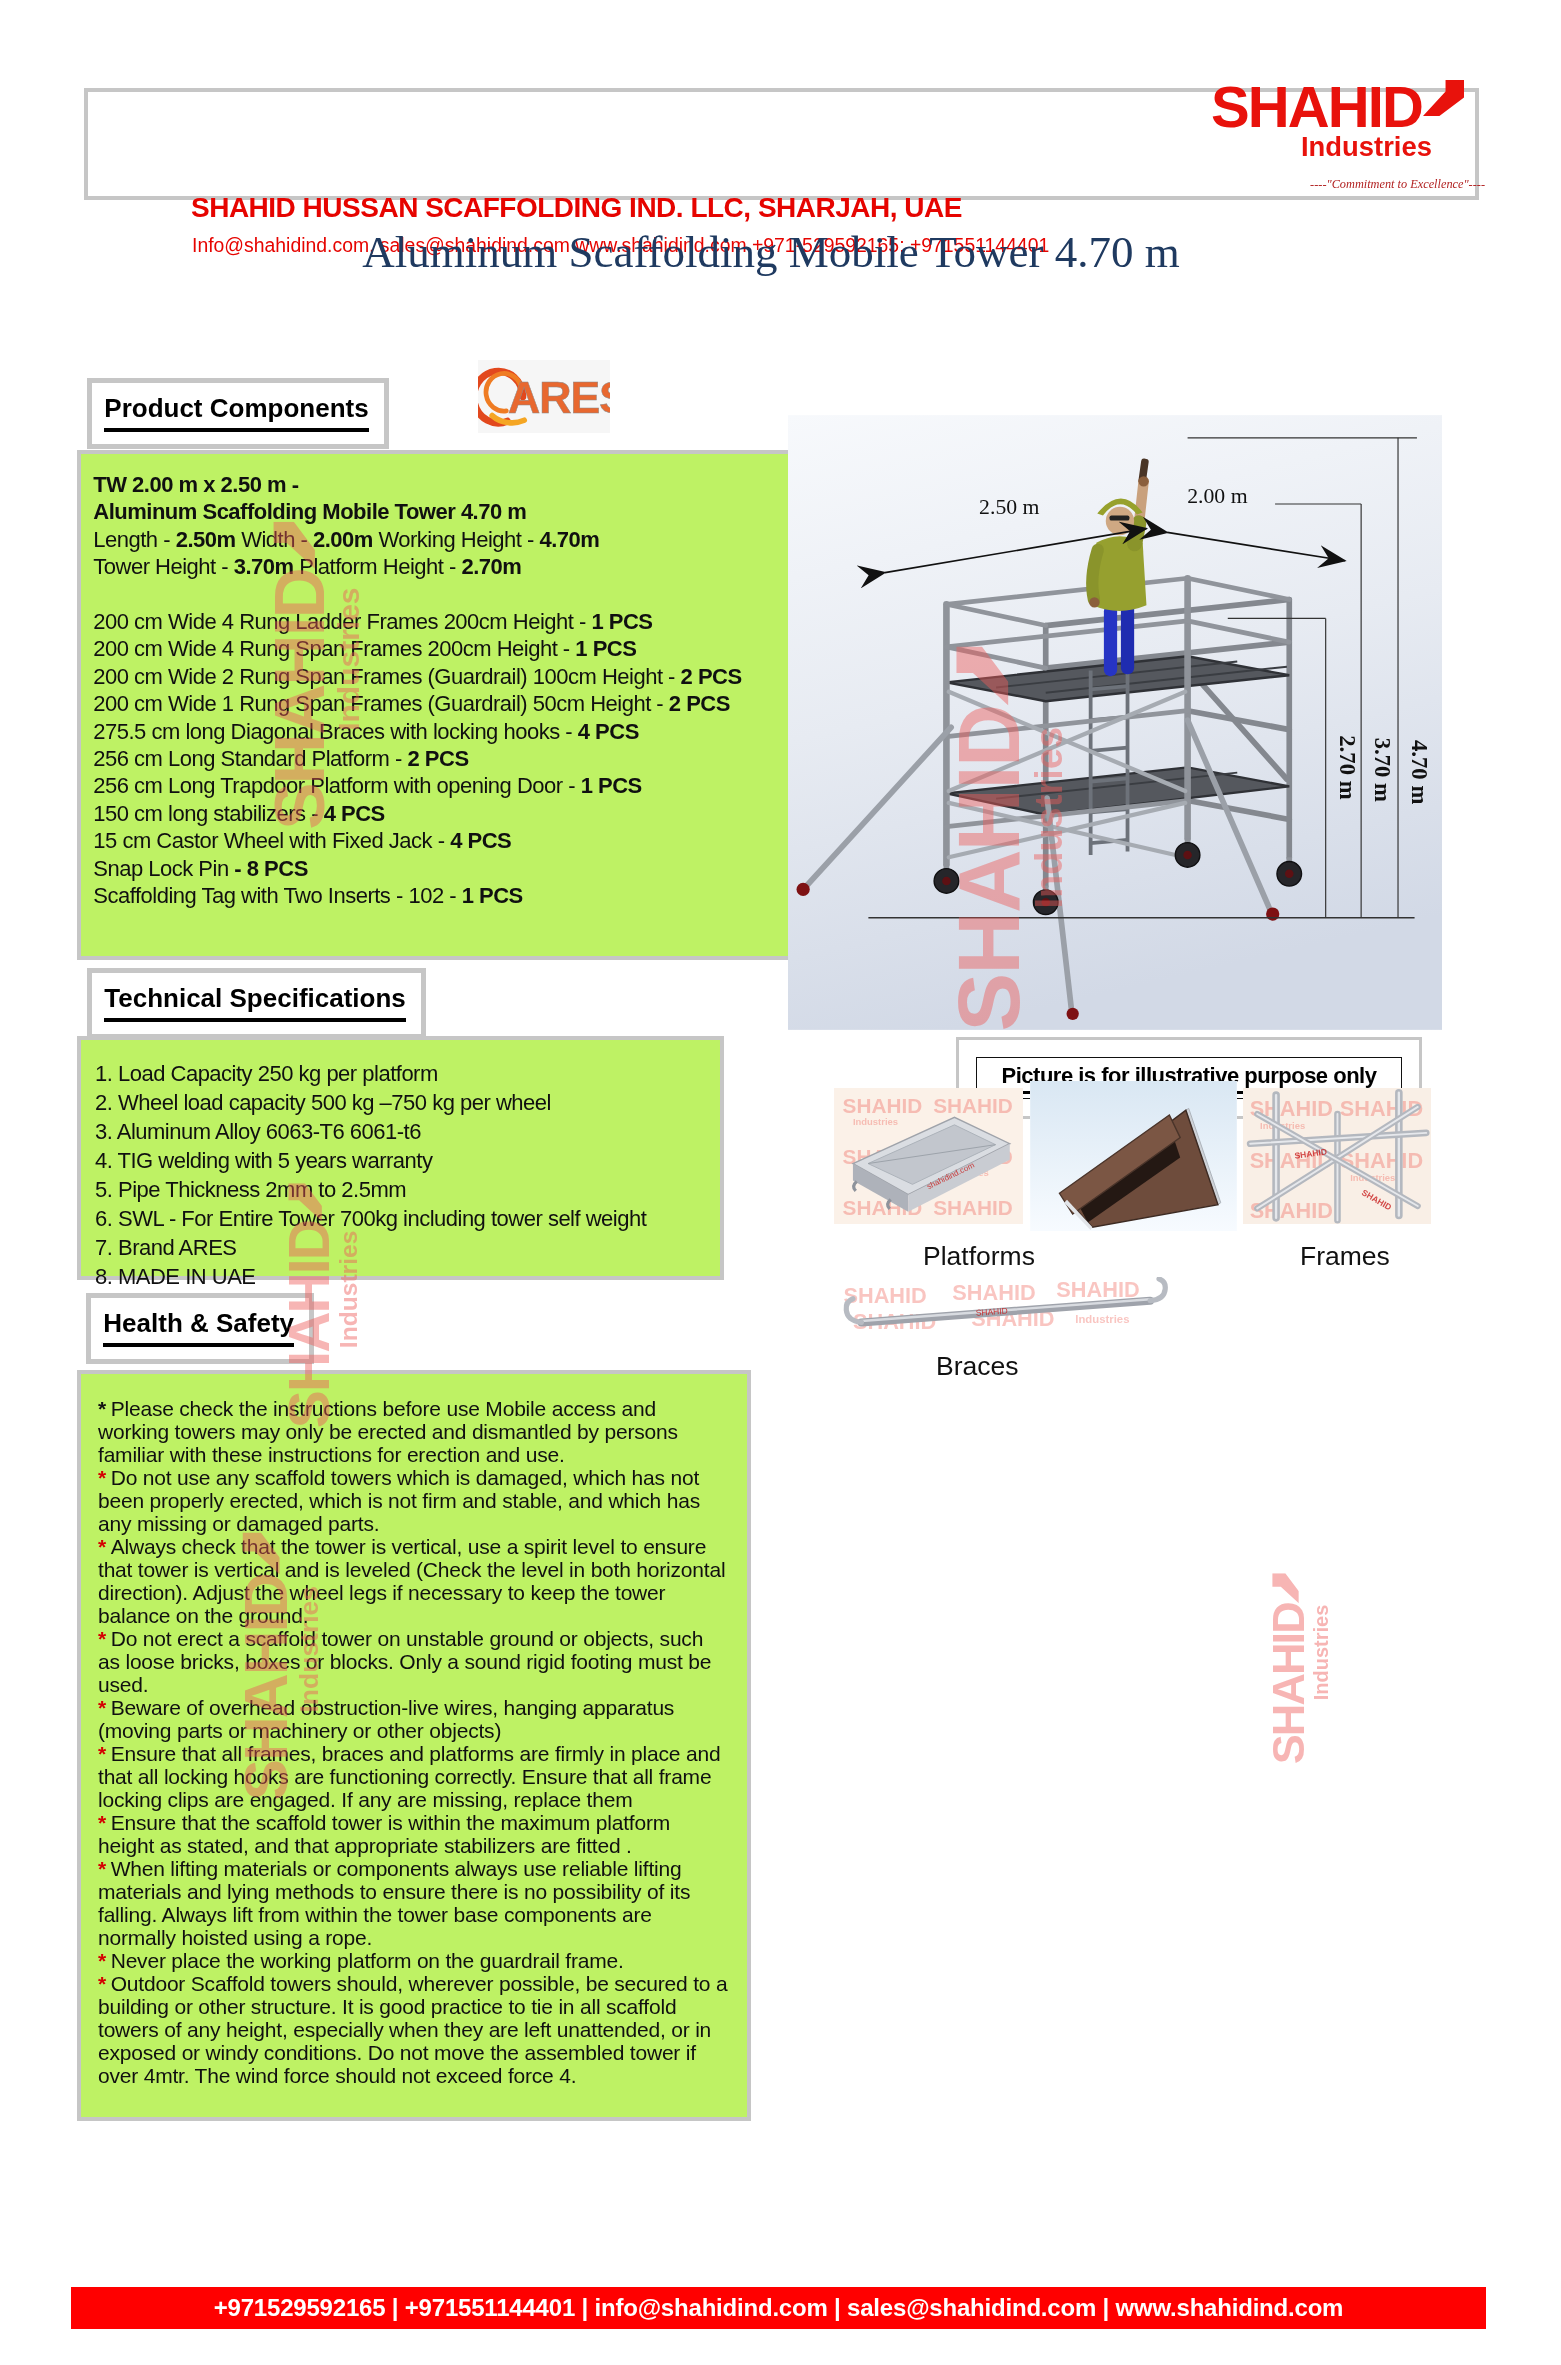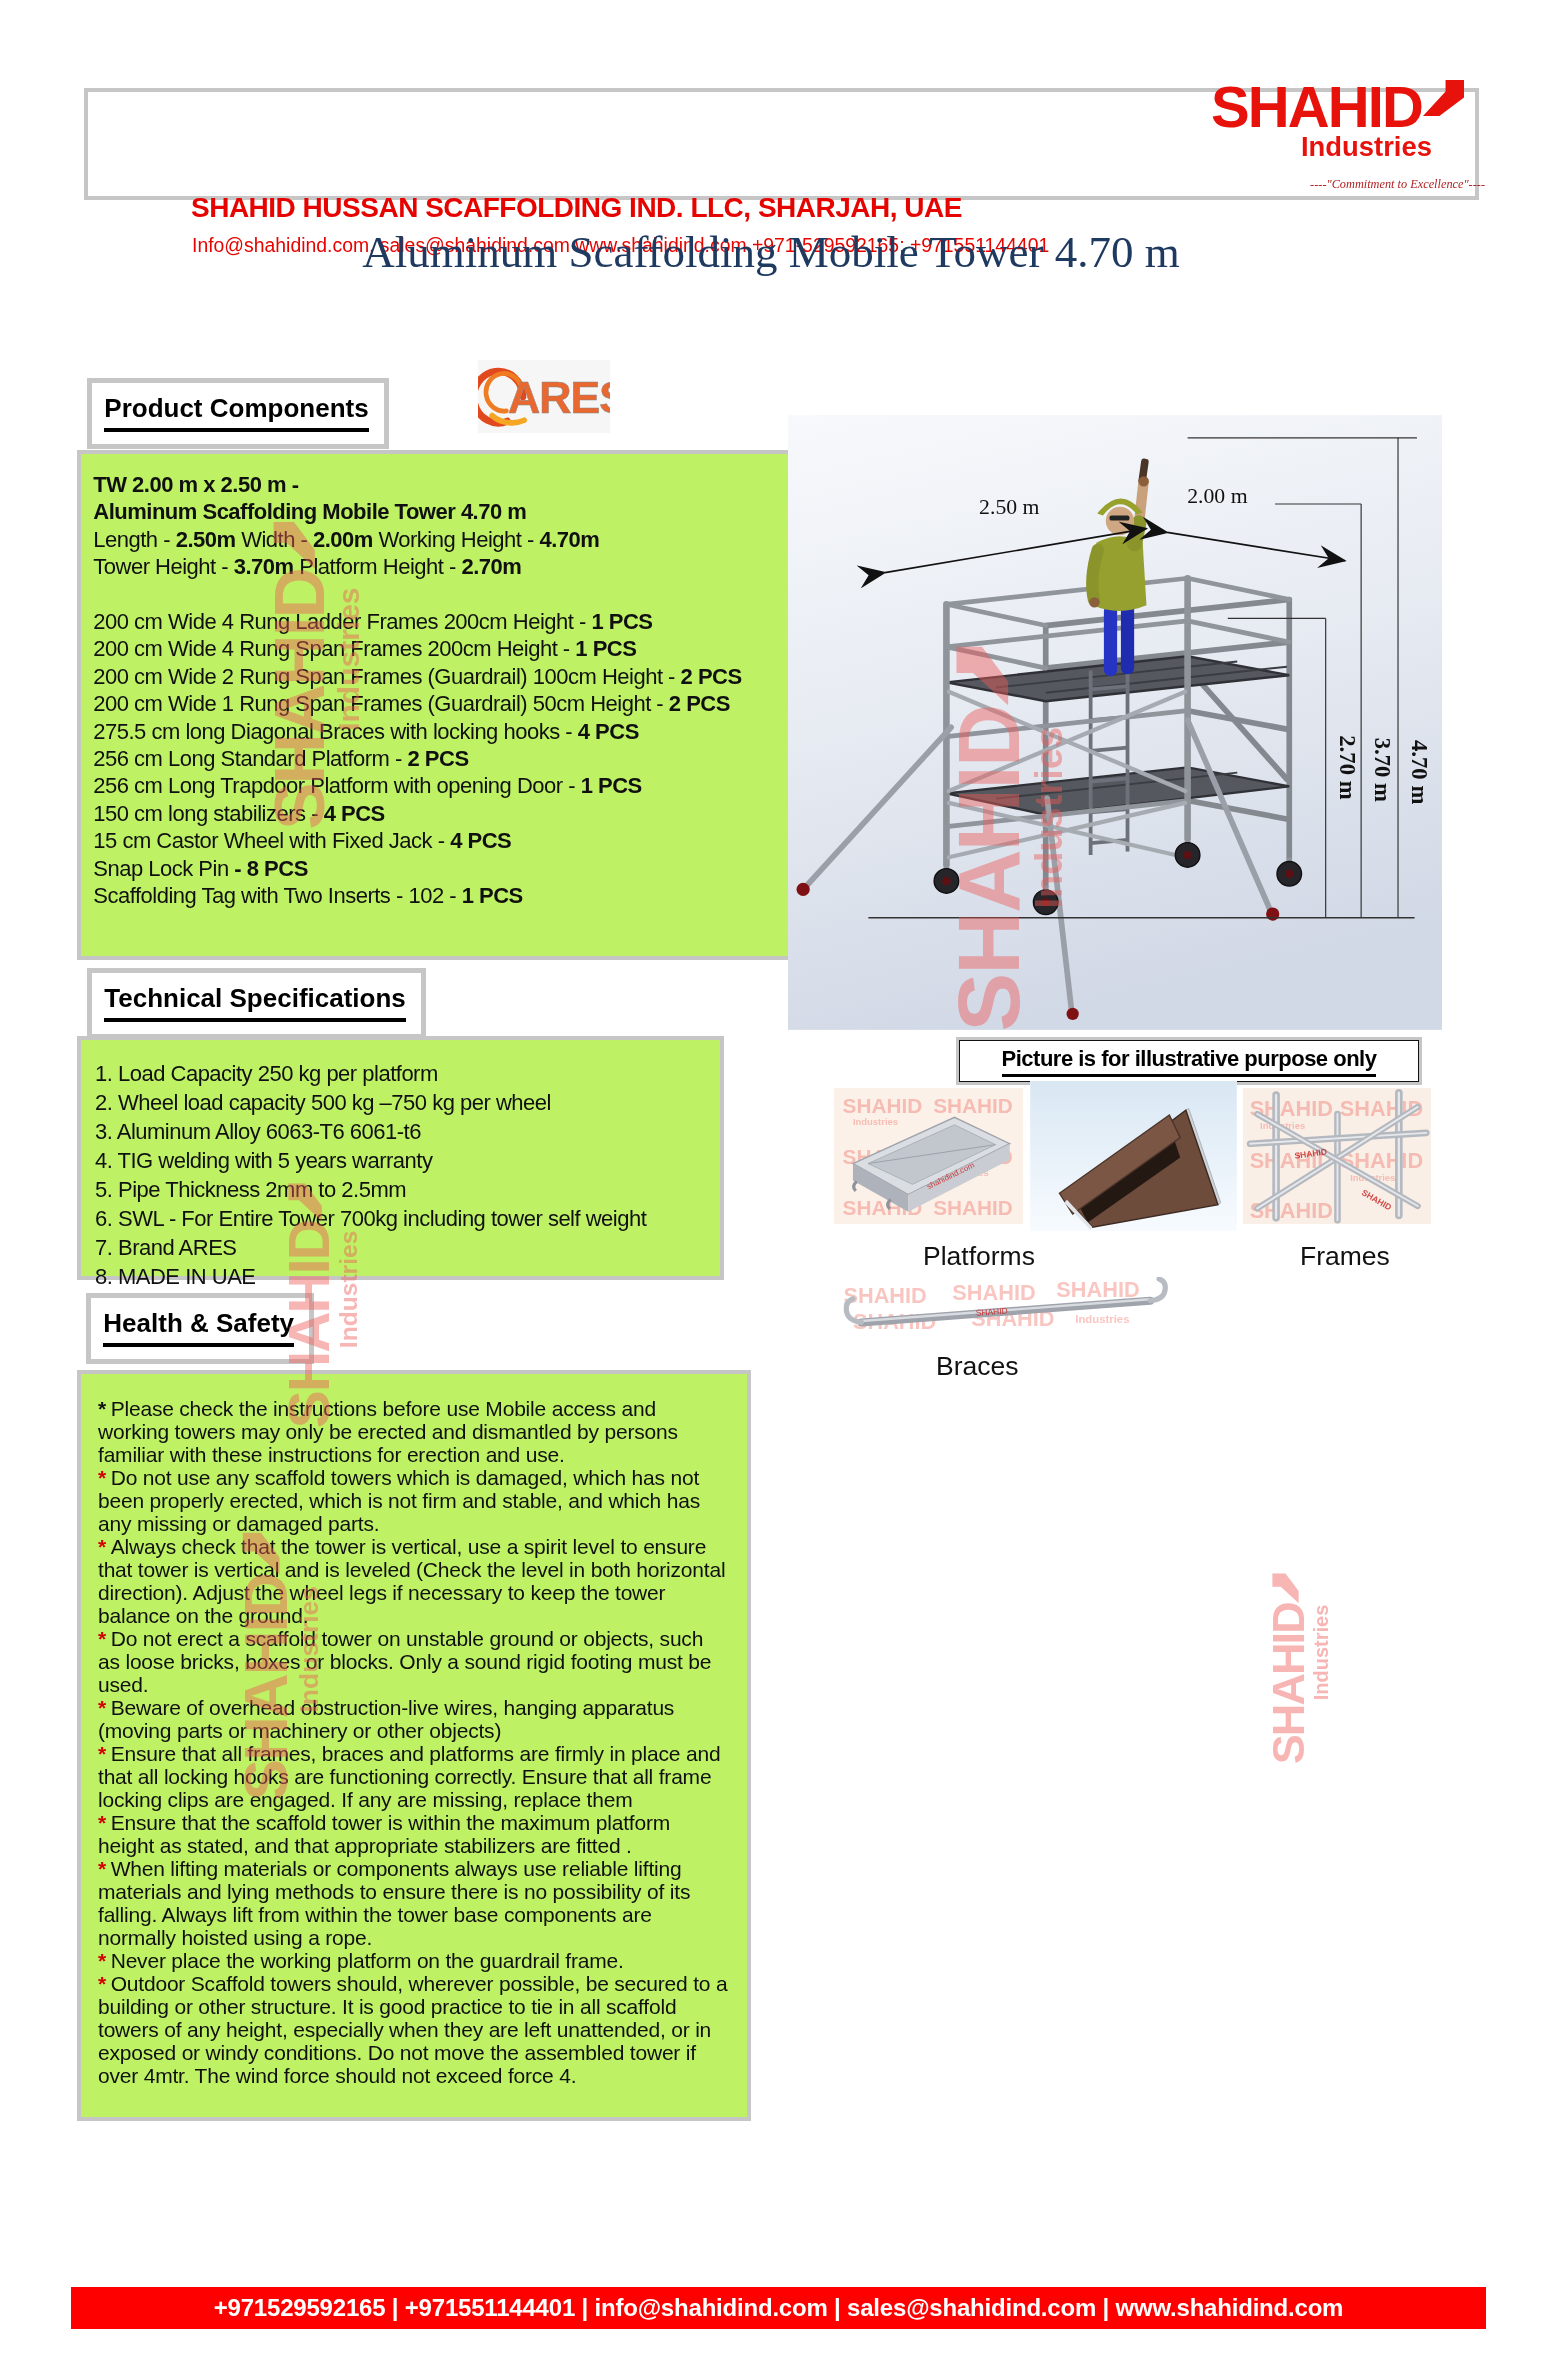--- a/index.html
+++ b/index.html
@@ -55,21 +55,21 @@
   .hs-item .star { font-weight:bold; padding-right:4.7px; }
   .hs-item .star.red { color:#d40000; }
   .hs-item .star.black { color:#111; }
 
   
   .tower-panel { left:788px; top:415px; width:654px; height:615px; }
   .tower-panel svg { display:block; }
 
   
   .pic-note { left:956px; top:1037px; width:466px; border:3.8px solid #c6c6c6; background:#fff; box-sizing:border-box; }
-  .pic-note-inner { border:1.4px solid #111; margin:0; padding:4.7px 6.6px; text-align:center; }
+  .pic-note-inner { border:1.4px solid #111; margin:17px; padding:4.7px 6.6px; text-align:center; }
   .pic-note-inner span { font-size:22px; font-weight:bold; color:#000;
     border-bottom:3.3px solid #000; padding-bottom:1.9px; display:inline-block; letter-spacing:-0.5px; }
 
   
   .photo { background:#fff; }
   .ph1 { left:834px; top:1088px; width:189px; height:136px; }
   .ph2 { left:1030px; top:1081px; width:207px; height:150px; }
   .ph3 { left:1243px; top:1088px; width:188px; height:136px; }
   .photo-label { font-size:26.5px; color:#111; }
   .lbl-platforms { left:923px; top:1241px; }

